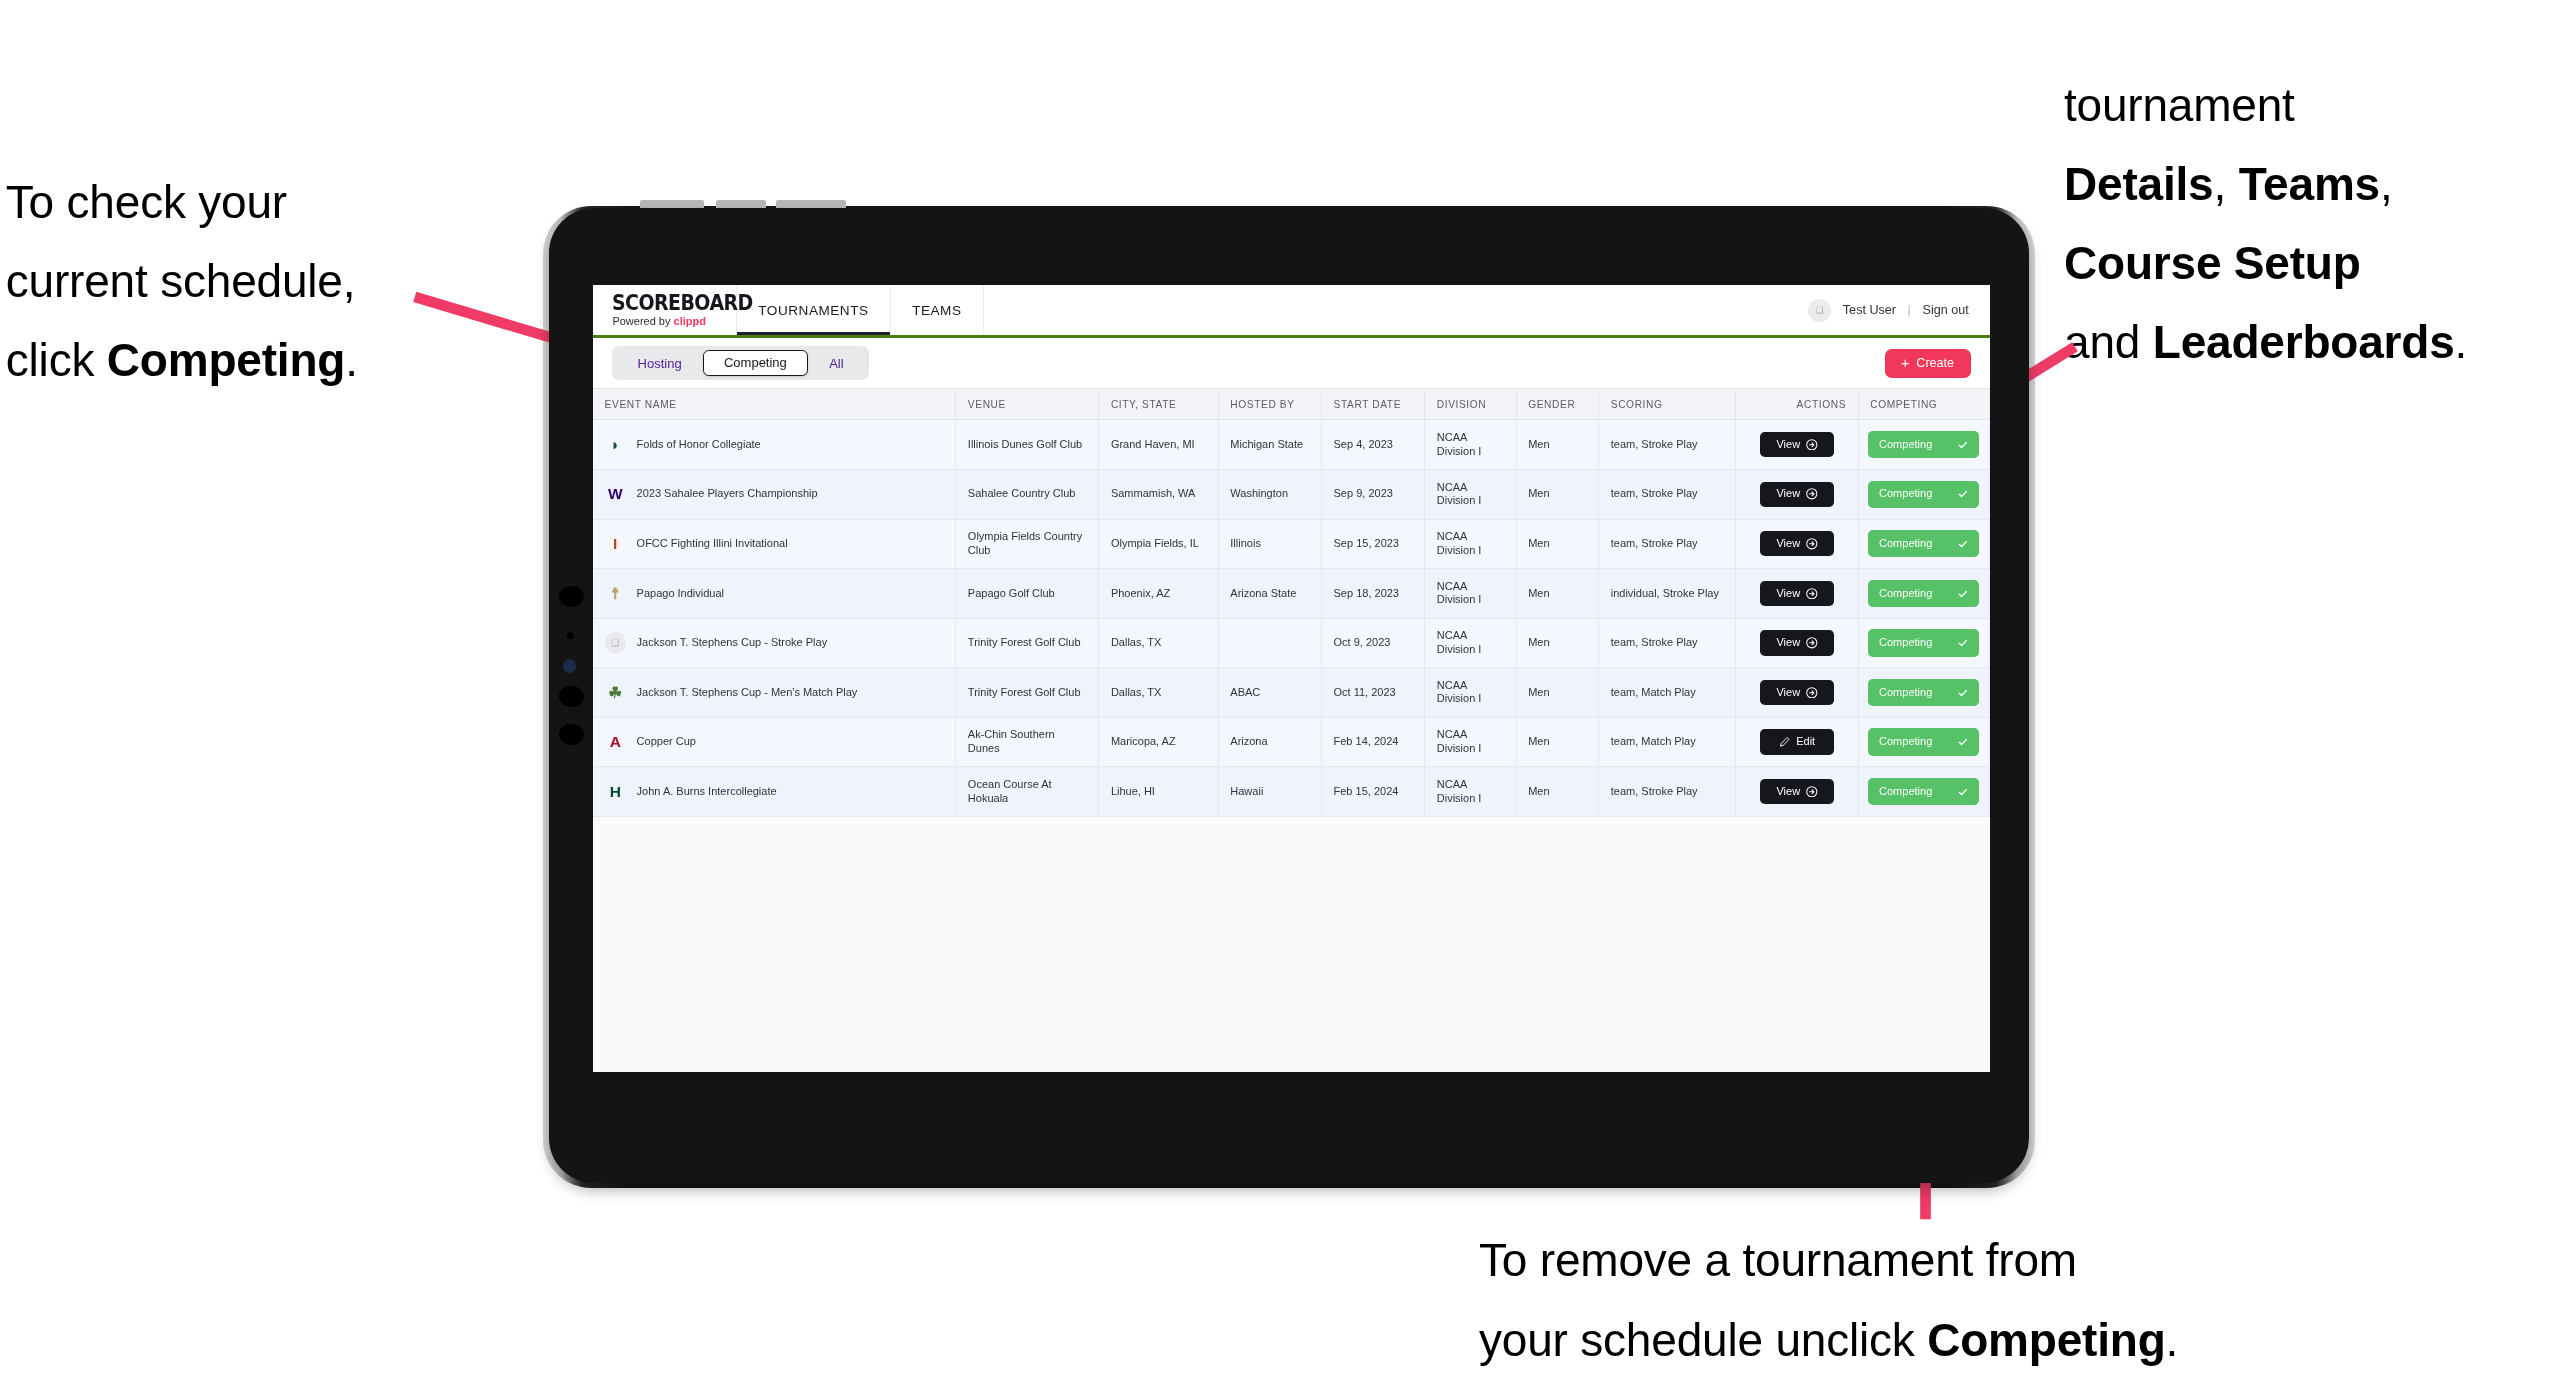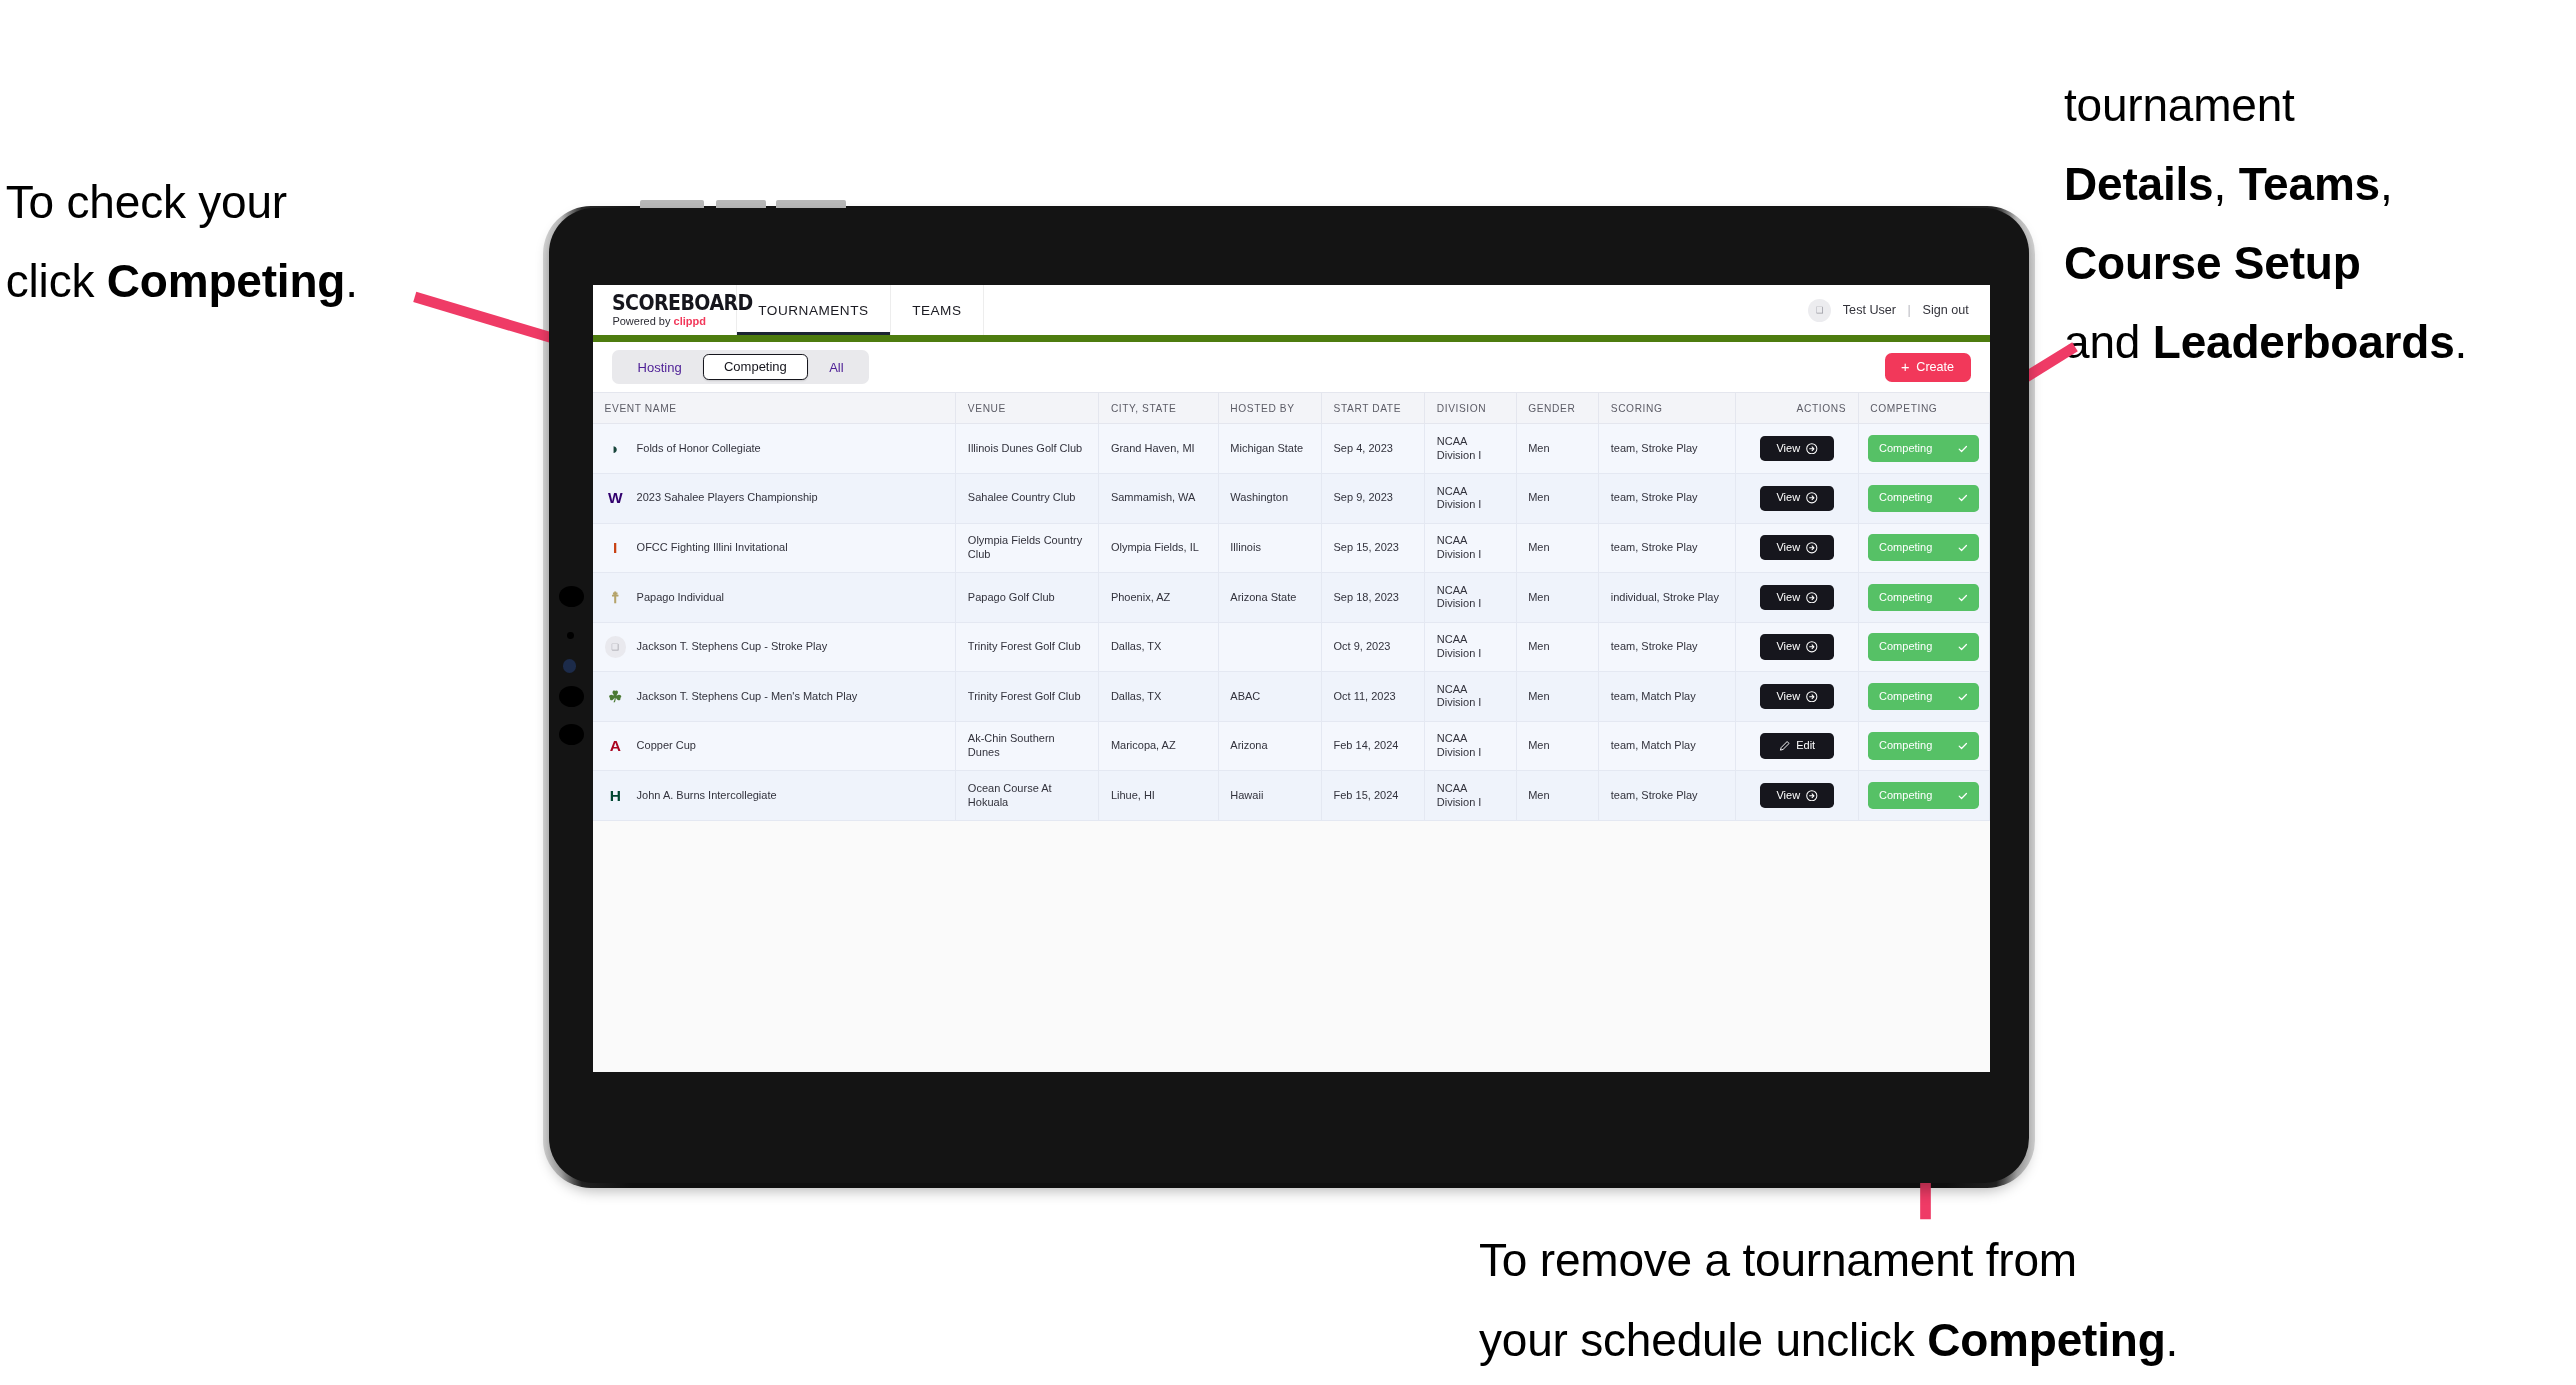--- a/index.html
+++ b/index.html
@@ -68,21 +68,21 @@
     position:absolute;
     left:593px; top:285px;
     width:1397px; height:787px;
     background:#fafafa;
     overflow:hidden;
   }
 
   
   #appbar{
     height:50px;background:#ffffff;display:flex;align-items:stretch;
-    border-bottom:7px solid #4d7c0f;
+    border-bottom:3px solid #4d7c0f;
   }
   #brand{
     width:143px;display:flex;flex-direction:column;justify-content:center;
     padding-left:19.4px;box-sizing:border-box;
   }
   #brand-title{
     font-family:"DejaVu Sans", sans-serif;
     font-weight:700;font-size:20.4px;letter-spacing:-0.6px;color:#16161d;
     line-height:20.4px;
     transform:scaleX(0.93);transform-origin:left center;
@@ -186,20 +186,21 @@
   col.c-gender{width:56px;}
   col.c-scoring{width:93px;}
   col.c-actions{width:83px;}
   col.c-competing{width:89px;}
 </style>
 </head>
 <body>
 
 <div id="callout-left" class="callout">
   <div>To check your</div>
+  <div>current schedule,</div>
   <div><span>click </span><b>Competing</b><span>.</span></div>
 </div>
 
 <div id="callout-right" class="callout">
   <div>tournament</div>
   <div><b>Details</b><span>, </span><b>Teams</b><span>,</span></div>
   <div><b>Course Setup</b></div>
   <div><span>and </span><b>Leaderboards</b><span>.</span></div>
 </div>
 

